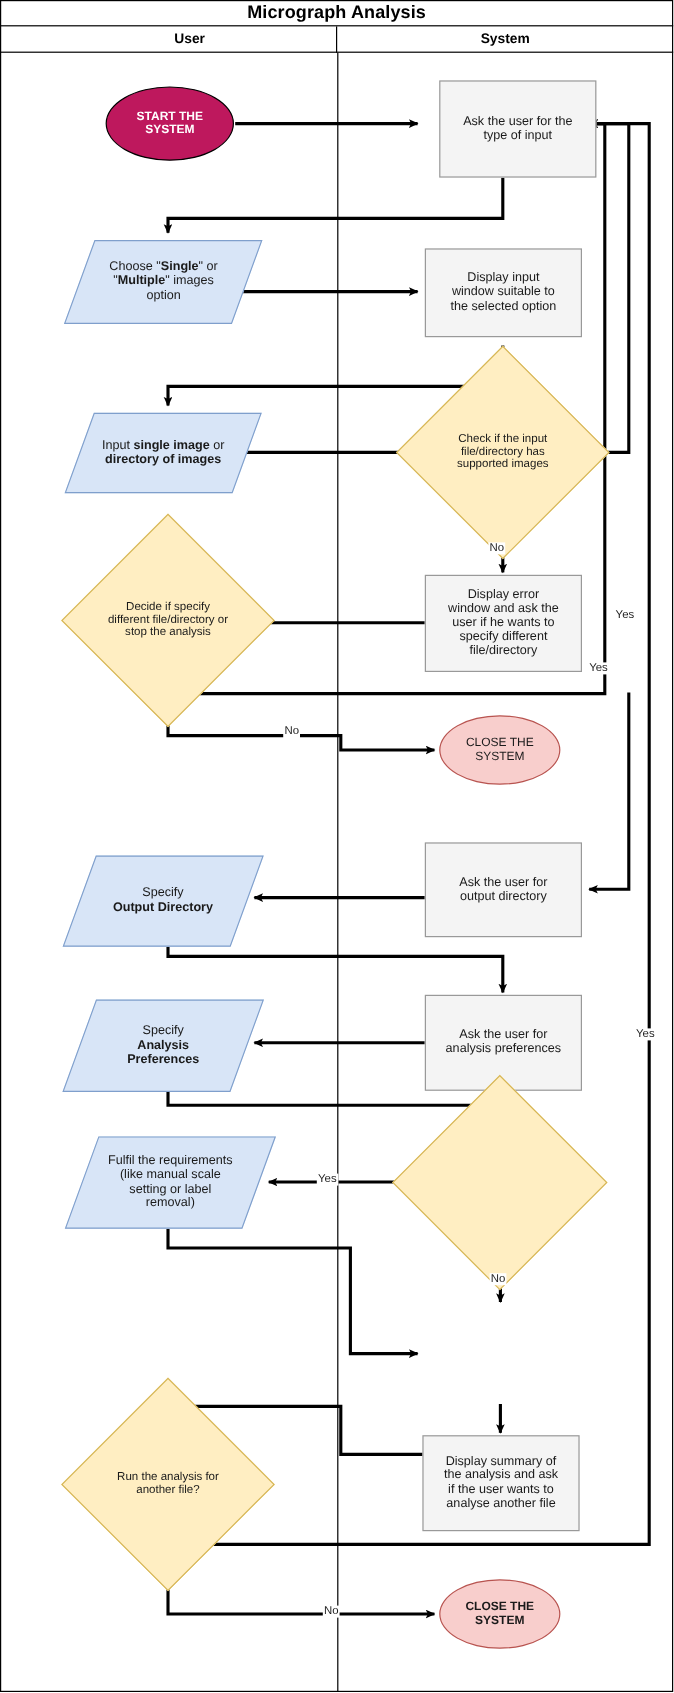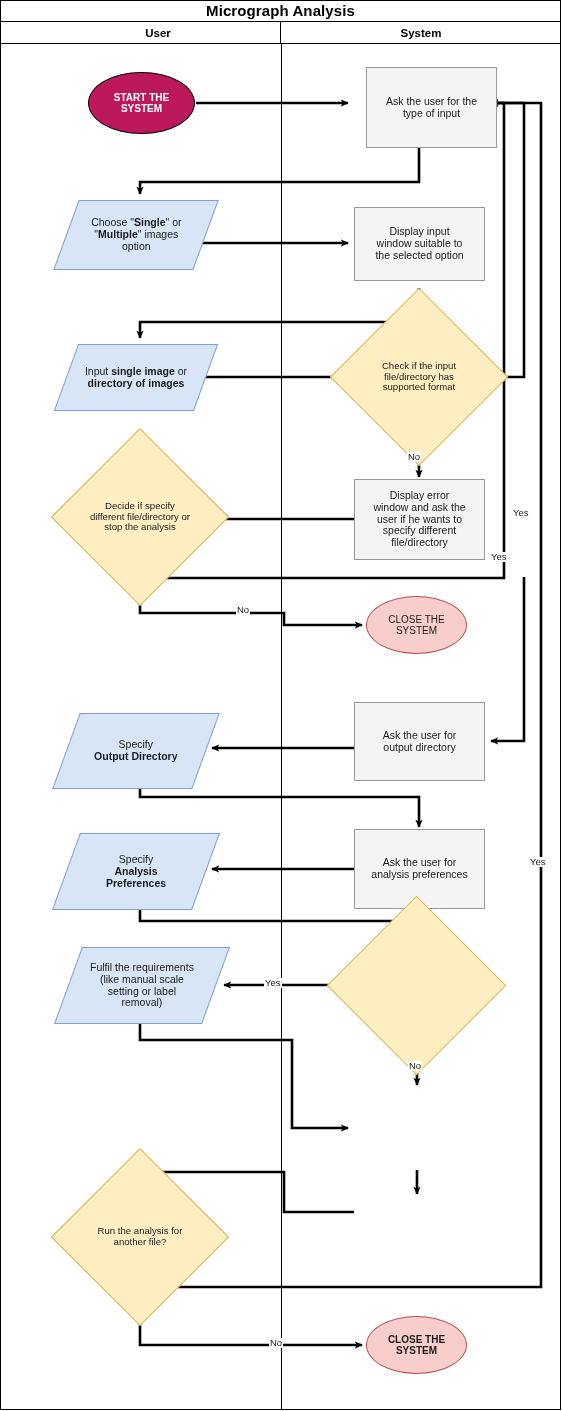--- a/index.html
+++ b/index.html
@@ -151,21 +151,21 @@
       <span>Input </span><span class="b">single image</span><span> or</span><br>
       <span class="b">directory of images</span>
     </span>
   </div>
 
   <div class="node dec" style="left:356px;top:314px;width:126px;height:126px;">
     <div class="dmdshape"></div>
     <span class="lbl inner">
       <span>Check if the input</span><br>
       <span>file/directory has</span><br>
-      <span>supported format</span>
+      <span>supported images</span>
     </span>
   </div>
 
   <div class="node proc" style="left:354px;top:479px;width:131px;height:81px;">
     <span class="lbl">
       <span>Display error</span><br>
       <span>window and ask the</span><br>
       <span>user if he wants to</span><br>
       <span>specify different</span><br>
       <span>file/directory</span>
@@ -224,20 +224,28 @@
   <div class="node io skew" style="left:68px;top:947px;width:148px;height:77px;">
     <span class="lbl unskew inner" style="padding:0 6px">
       <span>Fulfil the requirements</span><br>
       <span>(like manual scale</span><br>
       <span>setting or label</span><br>
       <span>removal)</span>
     </span>
   </div>
 
 
+  <div class="node proc" style="left:352px;top:1196px;width:131px;height:80px;">
+    <span class="lbl">
+      <span>Display summary of</span><br>
+      <span>the analysis and ask</span><br>
+      <span>if the user wants to</span><br>
+      <span>analyse another file</span>
+    </span>
+  </div>
 
   <div class="node dec" style="left:77px;top:1174px;width:126px;height:126px;">
     <div class="dmdshape"></div>
     <span class="lbl inner" style="width:112px">
       <span>Run the analysis for</span><br>
       <span>another file?</span>
     </span>
   </div>
 
   <div class="node term-end b" style="left:366px;top:1316px;width:101px;height:58px;">

